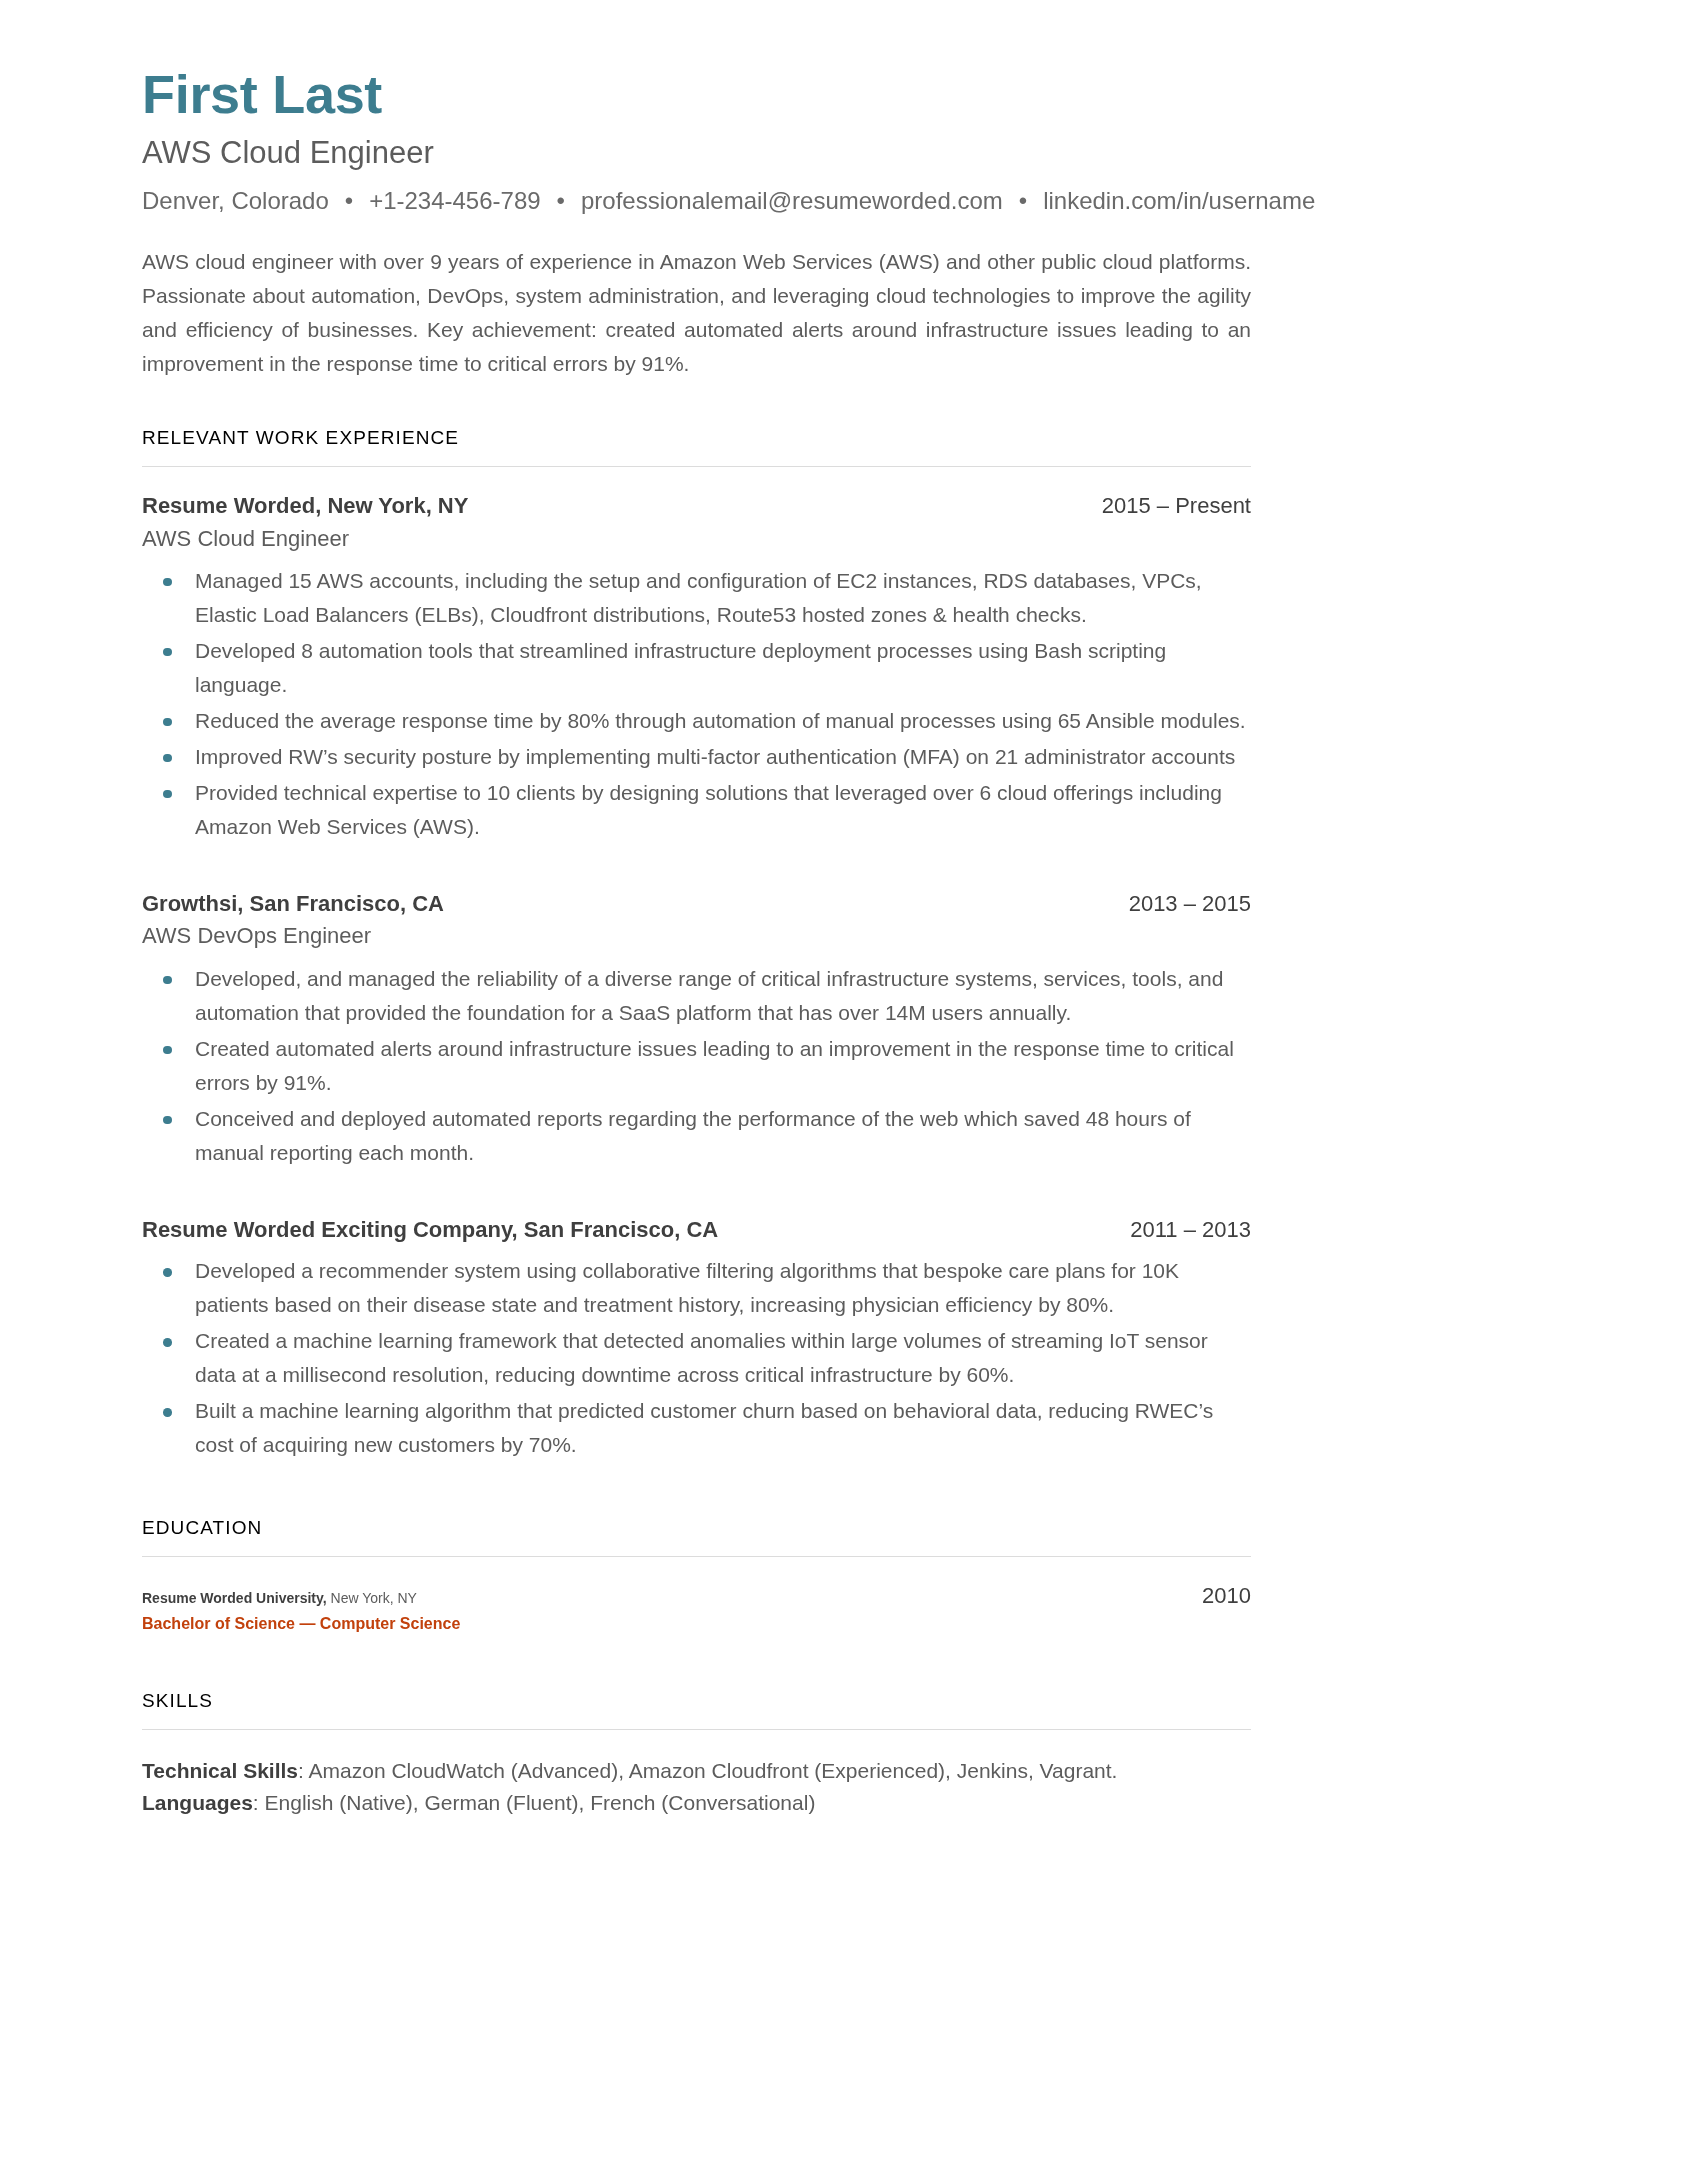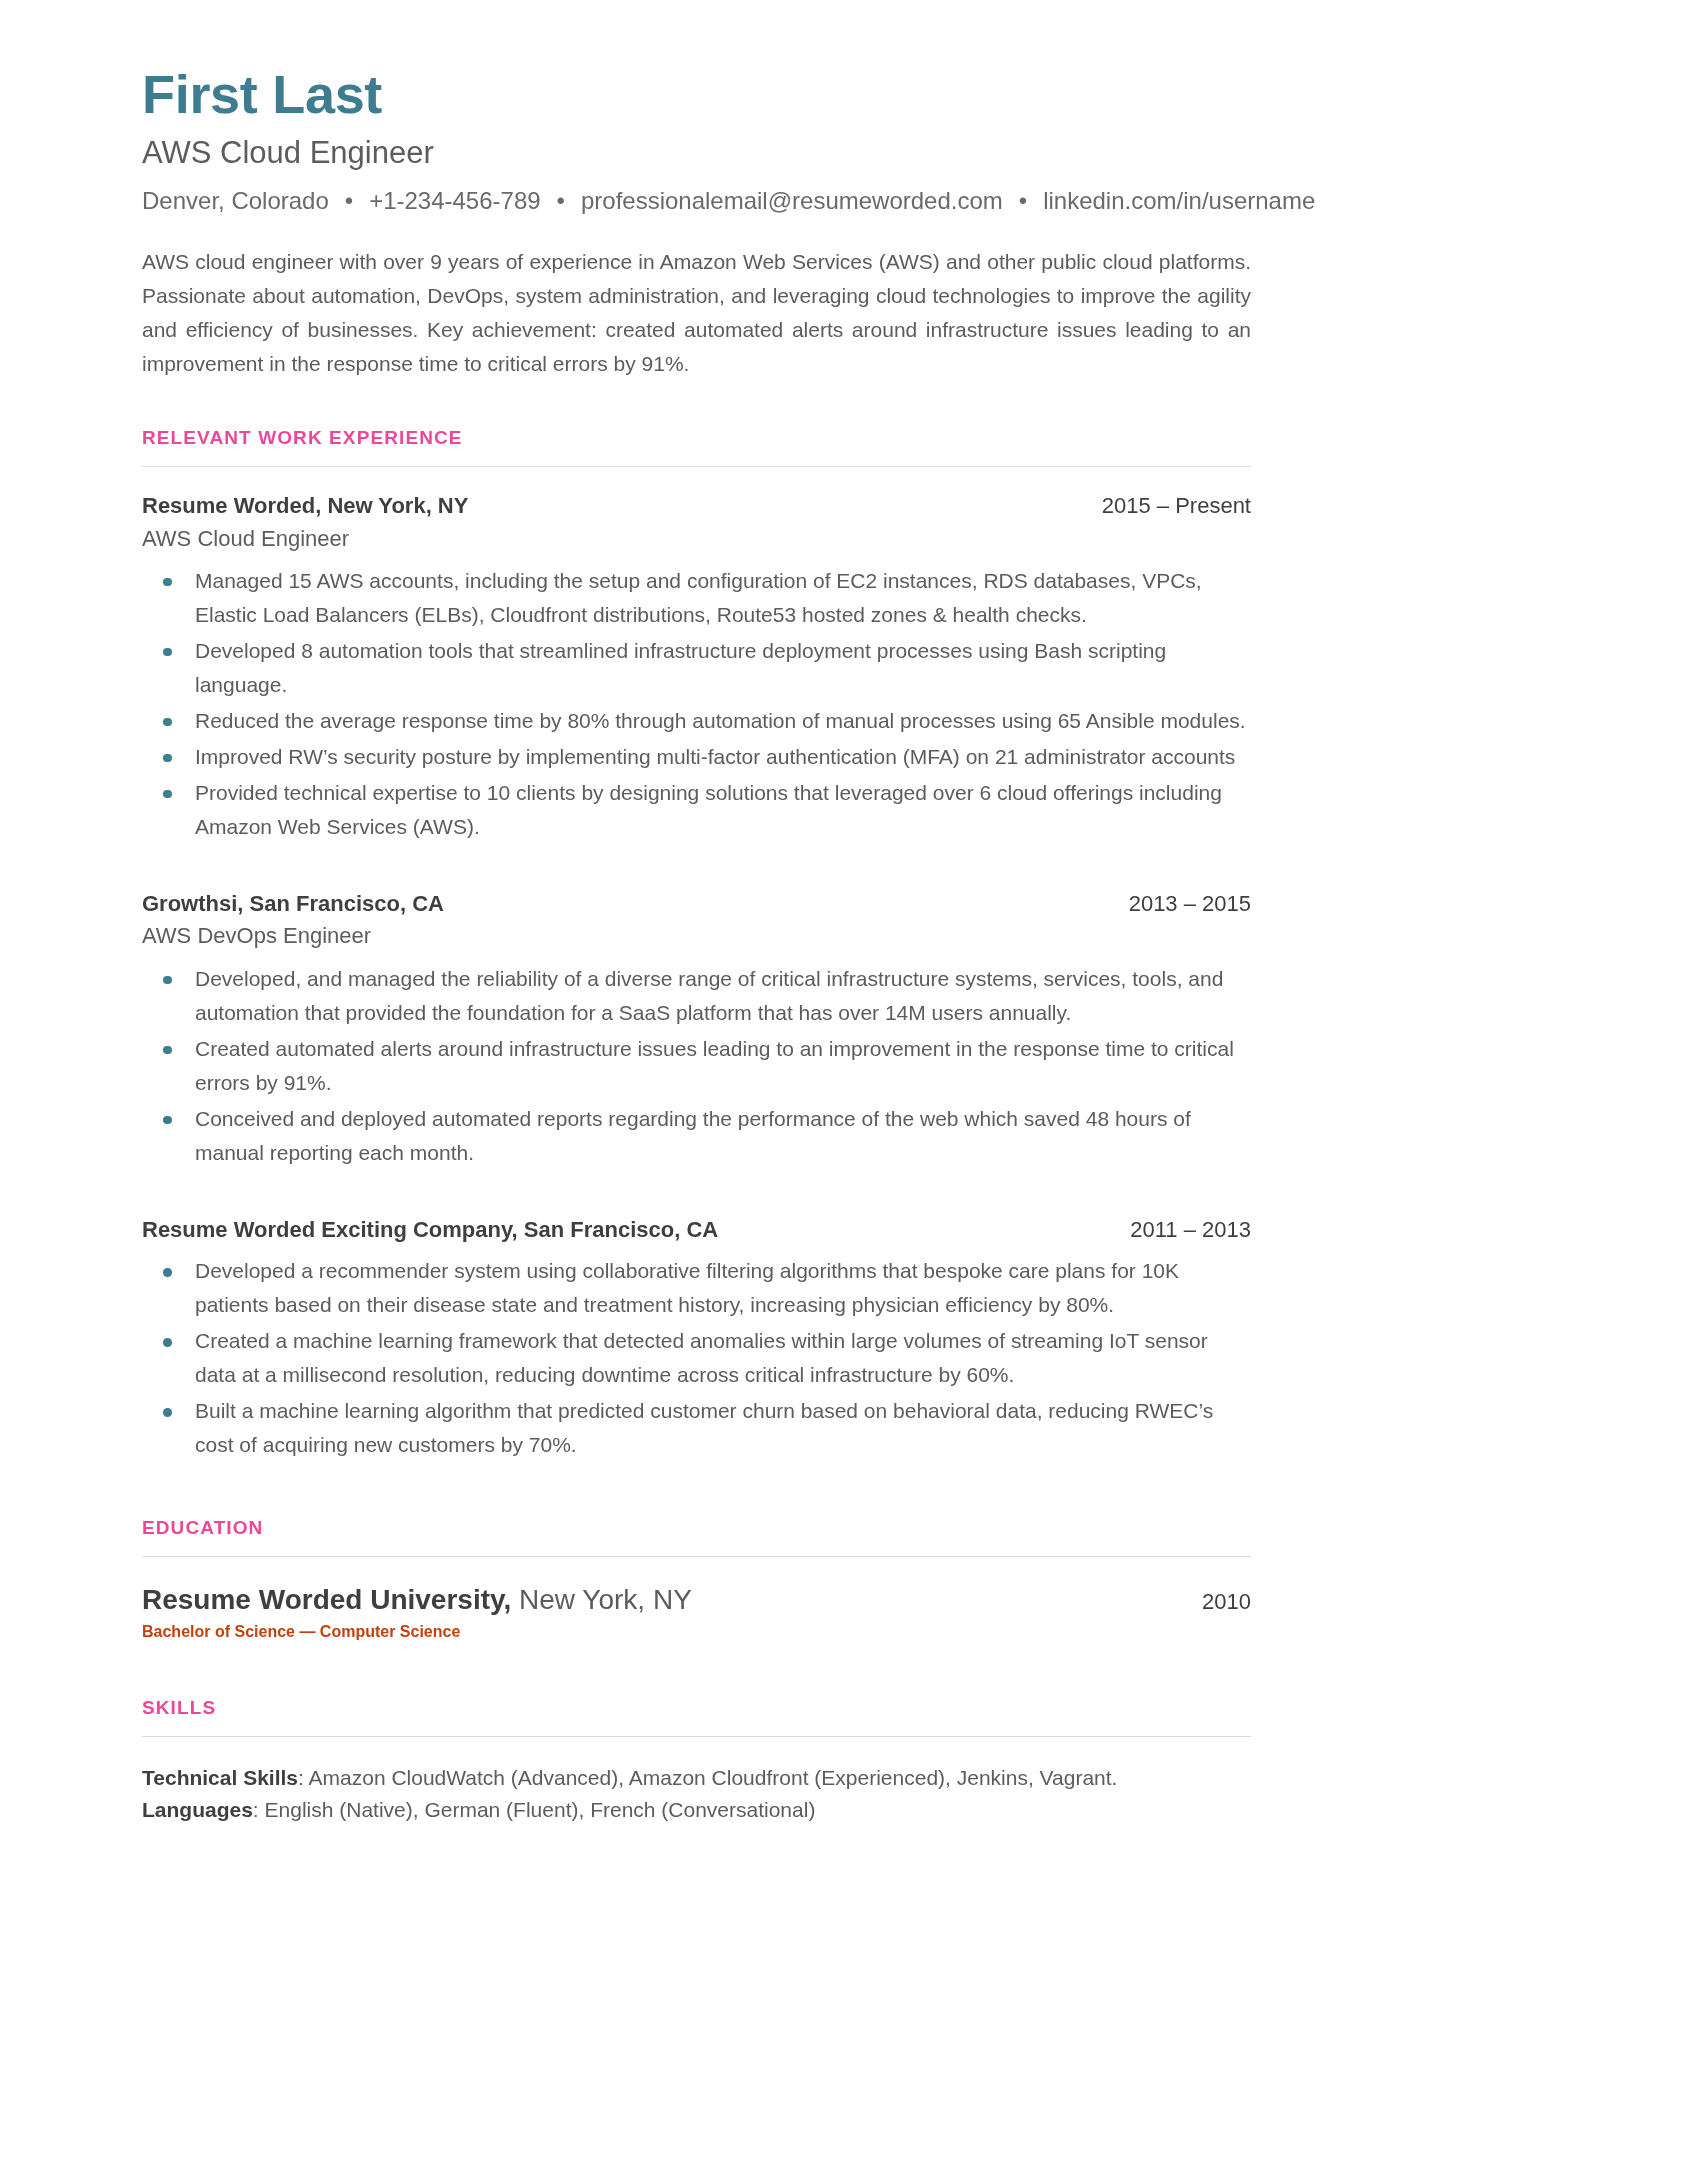--- a/index.html
+++ b/index.html
@@ -57,23 +57,23 @@
     font-size: 21px;
     color: #5c5c5c;
     line-height: 1.62;
     text-align: justify;
     margin: 0 0 46px 0;
   }
 
   
   .section-head {
     font-size: 19px;
-    font-weight: bold;
+    font-weight: normal;
     letter-spacing: 1.1px;
-    color: #ec4899;
+    color: #000000;
     text-transform: uppercase;
     margin: 0 0 17px 0;
   }
   .divider {
     height: 1.3px;
     background: #dcdcdc;
     border: 0;
     margin: 0 0 25px 0;
     width: 100%;
   }
@@ -126,21 +126,21 @@
     left: 21px;
     top: 14px;
     width: 8.6px;
     height: 8.6px;
     border-radius: 50%;
     background: #3d7d8f;
   }
 
   
   .edu-school {
-    font-size: 28px;
+    font-size: 14px;
     font-weight: bold;
     color: #3f3f3f;
     line-height: 1.25;
   }
   .edu-school .loc-regular {
     font-weight: 400;
     color: #5c5c5c;
   }
   .edu-degree {
     font-size: 16px;

